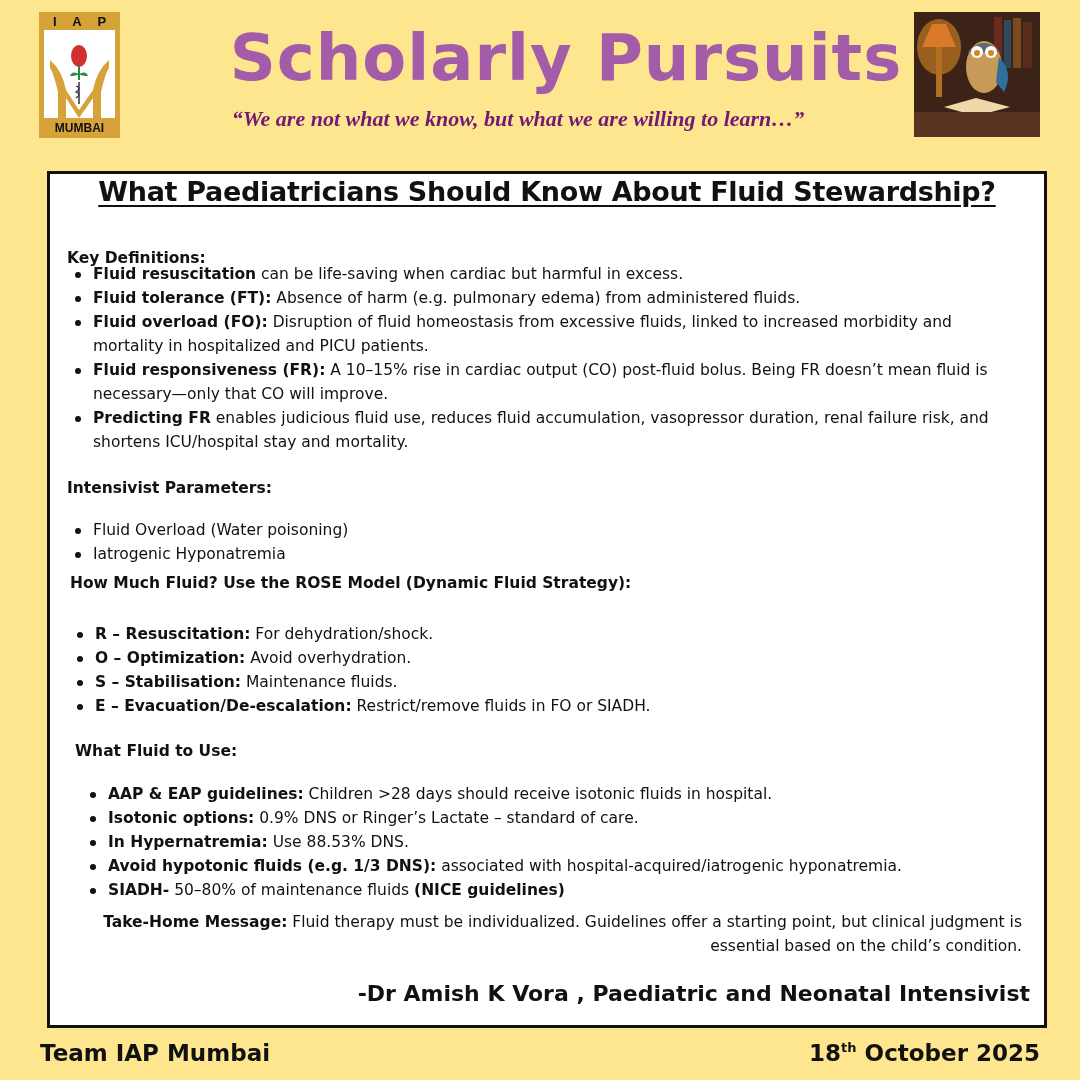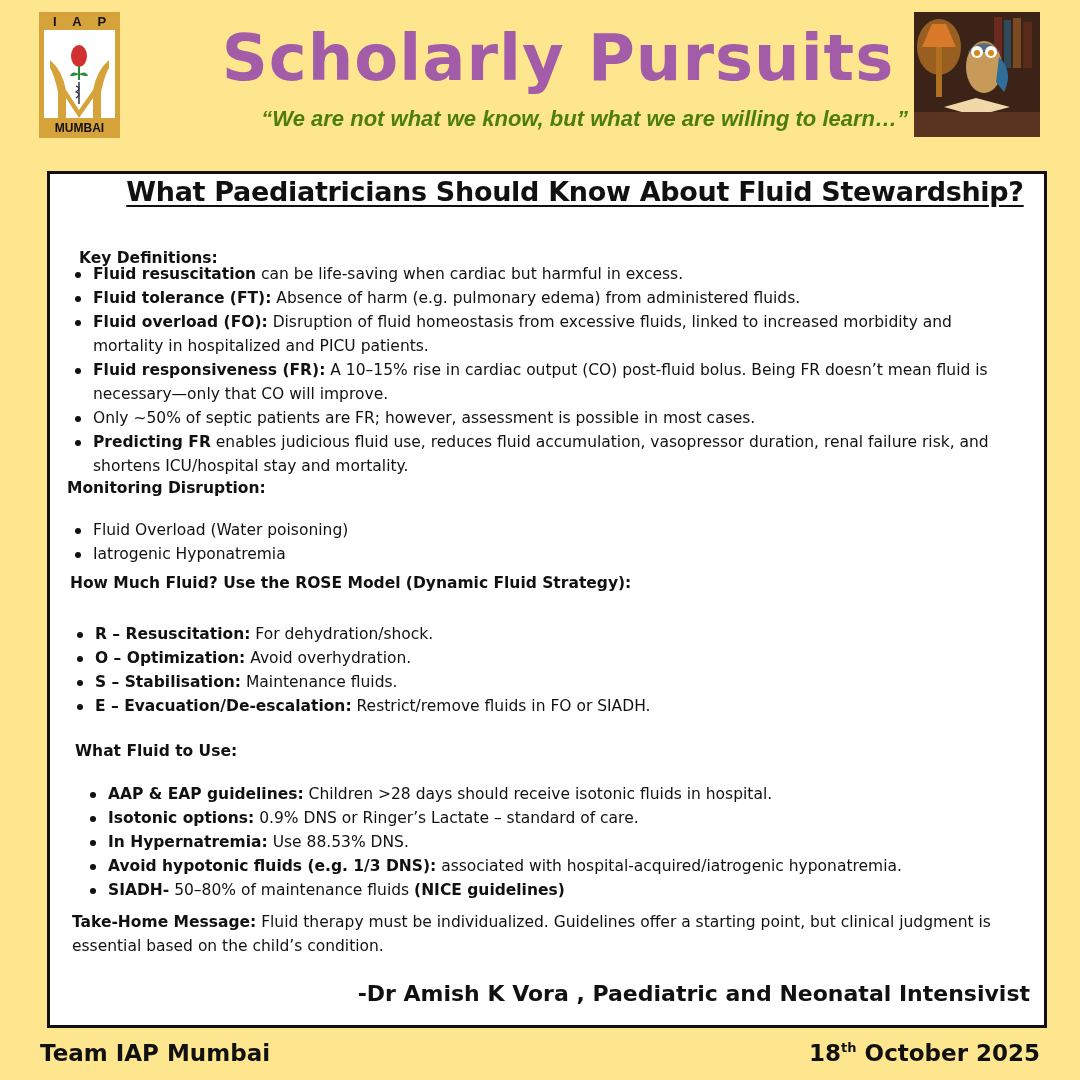--- a/index.html
+++ b/index.html
@@ -21,53 +21,53 @@
   }
   .logo .mid {
     position: absolute; left: 5px; top: 18px; width: 71px; height: 88px; background: #fff;
   }
   .logo .bottom {
     position: absolute; left: 0; bottom: 0; width: 100%; height: 20px;
     display: flex; align-items: center; justify-content: center;
     font-family: "Liberation Sans", sans-serif; font-weight: bold; font-size: 12px; color: #111;
   }
   .title {
-    position: absolute; left: 188px; top: 18px; width: 740px; text-align: center;
+    position: absolute; left: 196px; top: 18px; width: 740px; text-align: center;
     font-family: "DejaVu Sans", sans-serif; font-size: 64px; color: #a35ca7;
     letter-spacing: 1px; line-height: 80px;
   }
   .tagline {
-    position: absolute; left: 128px; top: 106px; width: 780px; text-align: right;
-    font-family: Liberation Sans, sans-serif; font-style: italic; font-weight: bold;
-    font-size: 22px; color: #4d7c0f;
+    position: absolute; left: 128px; top: 106px; width: 780px; text-align: center;
+    font-family: Liberation Serif, serif; font-style: italic; font-weight: bold;
+    font-size: 22px; color: #701a75;
   }
   .owl {
     position: absolute; left: 914px; top: 12px; width: 126px; height: 125px;
     background: linear-gradient(160deg, #3a1f12 0%, #6b3418 40%, #a85a1e 60%, #2d1b12 100%);
     overflow: hidden;
   }
   .card {
     position: absolute; left: 47px; top: 171px; width: 1000px; height: 857px;
     background: #fff; border: 3px solid #111; box-sizing: border-box;
   }
   .doc-title {
     position: absolute; left: 0; top: 6px; width: 100%; text-align: center;
     font-family: "DejaVu Sans", sans-serif; font-weight: bold; font-size: 27px;
-    text-decoration: underline; text-underline-offset: 4px; letter-spacing: -0.3px; padding-left: 28px;
+    text-decoration: underline; text-underline-offset: 4px; letter-spacing: -0.3px;
   }
   .content { font-family: "DejaVu Sans", sans-serif; font-size: 15.5px; line-height: 24px; }
   .h { position: absolute; font-weight: bold; font-size: 15.5px; }
   ul.b { position: absolute; margin: 0; padding: 0; list-style: none; }
   ul.b li { position: relative; padding-left: 26px; }
   ul.b li::before {
     content: ""; position: absolute; left: 8px; top: 10px; width: 6px; height: 6px;
     border-radius: 50%; background: #111;
   }
   ul.b li b { font-weight: bold; text-align: right; }
-  .takehome { position: absolute; left: 22px; top: 736px; width: 950px; line-height: 24px; }
+  .takehome { position: absolute; left: 22px; top: 736px; width: 950px; line-height: 24px; text-align: right; }
   .author { position: absolute; right: 14px; top: 808px; font-weight: bold; font-size: 22px; }
   .footer-left {
     position: absolute; left: 40px; top: 1040px; font-weight: bold; font-size: 23px;
   }
   .footer-right {
     position: absolute; right: 40px; top: 1040px; font-weight: bold; font-size: 23px;
   }
   .footer-right sup { font-size: 13px; }
 </style>
 </head>
@@ -116,31 +116,30 @@
     <circle cx="77" cy="41" r="3" fill="#d08a1a"></circle>
     <path d="M85 45 Q100 60 90 80 L82 70 Z" fill="#2f6f9a"></path>
     <path d="M30 95 L62 86 L96 95 L62 104 Z" fill="#f0d8a8"></path>
     <rect x="0" y="100" width="126" height="25" fill="#5a3420"></rect>
   </svg>
 </div>
 
 <div class="card content">
   <div class="doc-title">What Paediatricians Should Know About Fluid Stewardship?</div>
 
-  <div class="h" style="left:17px; top:72px;margin-left:12px;">Key Definitions:</div>
+  <div class="h" style="left:17px; top:72px;">Key Definitions:</div>
   <ul class="b" style="left:17px; top:88px; width:960px;">
     <li><b>Fluid resuscitation</b><span> can be life-saving when cardiac but harmful in excess.</span></li>
     <li><b>Fluid tolerance (FT):</b><span> Absence of harm (e.g. pulmonary edema) from administered fluids.</span></li>
     <li><b>Fluid overload (FO):</b><span> Disruption of fluid homeostasis from excessive fluids, linked to increased morbidity and mortality in hospitalized and PICU patients.</span></li>
     <li><b>Fluid responsiveness (FR):</b><span> A 10–15% rise in cardiac output (CO) post-fluid bolus. Being FR doesn’t mean fluid is necessary—only that CO will improve.</span></li>
-    <li><span>Only ~50% of septic patients are FR; however, assessment is possible in most cases.</span></li>
     <li><b>Predicting FR</b><span> enables judicious fluid use, reduces fluid accumulation, vasopressor duration, renal failure risk, and shortens ICU/hospital stay and mortality.</span></li>
   </ul>
 
-  <div class="h" style="left:17px; top:302px;">Monitoring Disruption:</div>
+  <div class="h" style="left:17px; top:302px;">Intensivist Parameters:</div>
   <ul class="b" style="left:17px; top:344px; width:960px;">
     <li><span>Fluid Overload (Water poisoning)</span></li>
     <li><span>Iatrogenic Hyponatremia</span></li>
   </ul>
 
   <div class="h" style="left:20px; top:397px;">How Much Fluid? Use the ROSE Model (Dynamic Fluid Strategy):</div>
   <ul class="b" style="left:19px; top:448px; width:960px;">
     <li><b>R – Resuscitation:</b><span> For dehydration/shock.</span></li>
     <li><b>O – Optimization:</b><span> Avoid overhydration.</span></li>
     <li><b>S – Stabilisation:</b><span> Maintenance fluids.</span></li>

